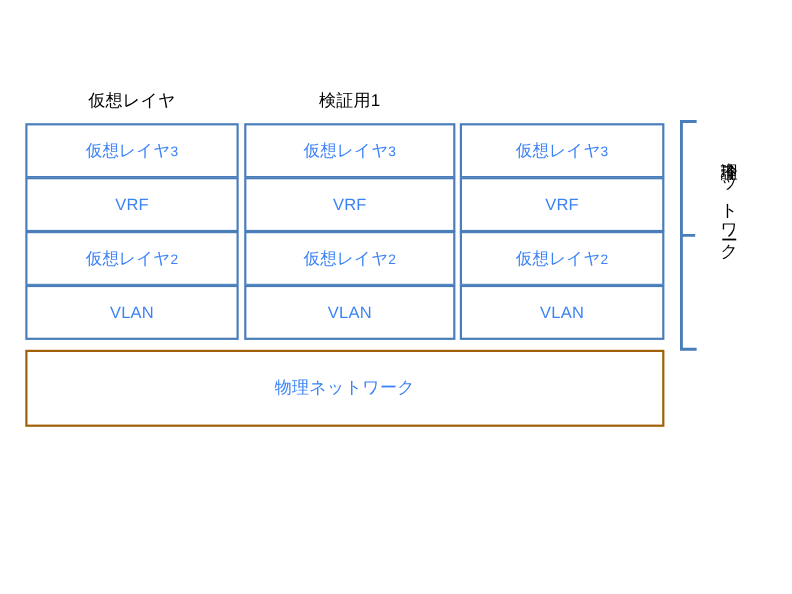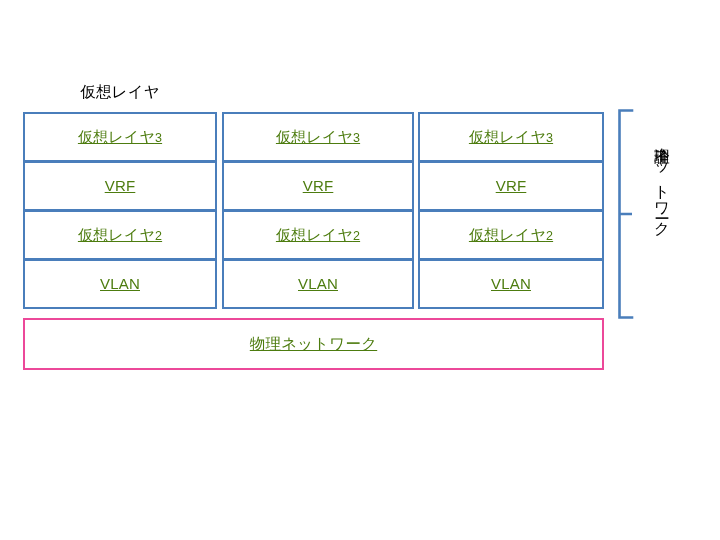--- a/index.html
+++ b/index.html
@@ -52,40 +52,39 @@
     display: flex;
     align-items: center;
     justify-content: center;
     margin-bottom: -1px;
   }
   .layer-box:last-child { margin-bottom: 12px; }
 
   .layer-label {
     font-size: 15px;
     line-height: 1;
-    color: #4d7c0f;
+    color: #3b82f6;
     white-space: nowrap;
     letter-spacing: 0.2px;
-    text-decoration: underline;
   }
   
   .layer-label .num {
     font-size: 12.5px;
     vertical-align: baseline;
   }
 
   
   #physical-network-box {
     position: absolute;
     left: 23px;
     top: 318px;
     width: 581px;
-    height: 52px;
+    height: 70px;
     box-sizing: border-box;
-    border: 2px solid #ec4899;
+    border: 2px solid #a16207;
     background: #ffffff;
     display: flex;
     align-items: center;
     justify-content: center;
   }
   #physical-network-box .layer-label { font-size: 15.5px; }
 
   
   #logical-brace {
     position: absolute;
@@ -110,20 +109,21 @@
     white-space: nowrap;
   }
 </style>
 </head>
 <body>
 
 <div id="diagram">
 
   <div class="col-header" style="left:23px; top:84px; width:194px;">仮想レイヤ</div>
 
+  <div class="col-header" style="left:222px; top:84px; width:192px;">検証用1</div>
 
 
   <div class="column" style="left:23px; width:194px;">
 
     <div class="layer-box">
       <span class="layer-label"><span>仮想レイヤ</span><span class="num">3</span></span>
     </div>
 
     <div class="layer-box">
       <span class="layer-label"><span>VRF</span><span class="num"></span></span>

